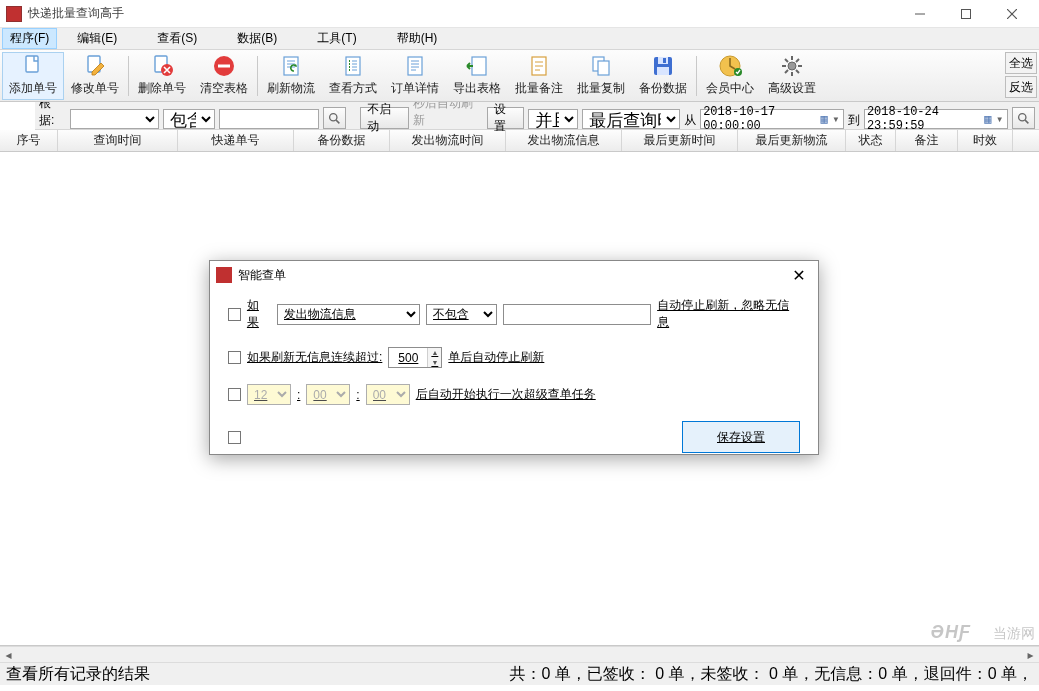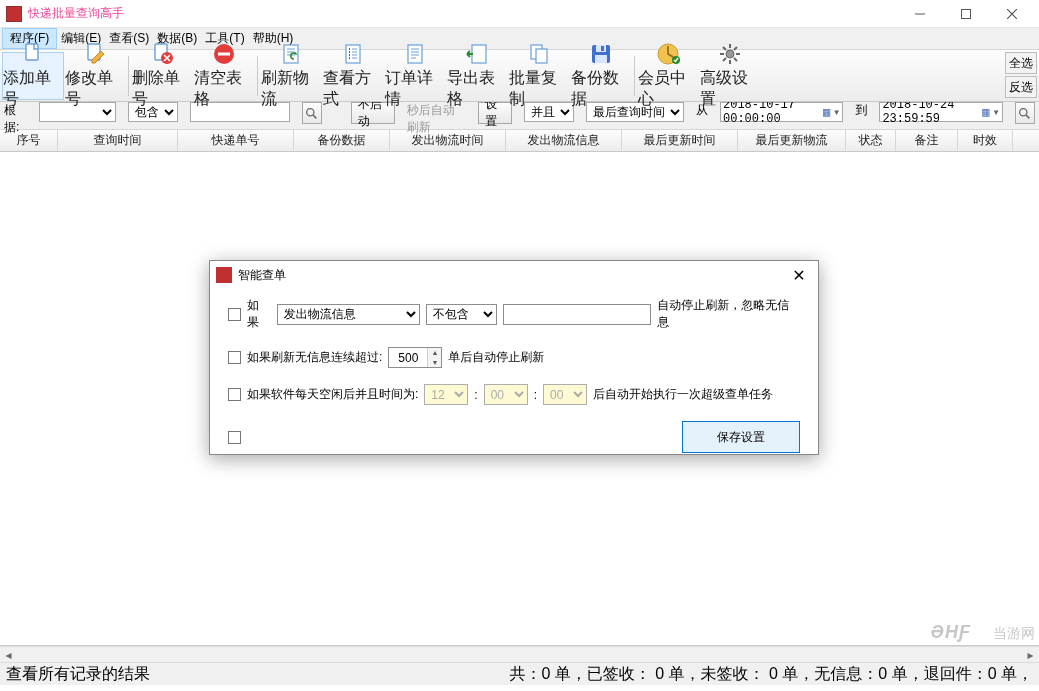--- a/index.html
+++ b/index.html
@@ -1,38 +1,38 @@
 <!DOCTYPE html>
 <html><head>
 <meta charset="utf-8">
 <style>
 * { box-sizing: border-box; margin: 0; padding: 0; }
 html, body { width: 1039px; height: 691px; font-family: "Microsoft YaHei", SimSun, Arial, sans-serif; font-size: 12px; background: #fff; overflow: hidden; }
 .titlebar { height: 28px; background: #fff; border-bottom: 1px solid #e5e5e5; display: flex; align-items: center; padding: 0 4px 0 6px; }
 .titlebar .app-icon { width: 16px; height: 16px; background: #c03030; border: 1px solid #903030; margin-right: 6px; display: inline-flex; align-items: center; justify-content: center; font-size: 9px; color: #fff; }
-.titlebar .title { color: #ec4899; flex: 0 0 auto; }
+.titlebar .title { color: #404040; flex: 0 0 auto; }
 .titlebar .spacer { flex: 1; }
 .winbtn { width: 46px; height: 28px; display: flex; align-items: center; justify-content: center; color: #555; }
 .winbtn svg { width: 10px; height: 10px; }
 
 .menubar { height: 22px; background: #f0f0f0; border-bottom: 1px solid #d6d6d6; display: flex; align-items: center; padding-left: 2px; }
-.menu-item { padding: 2px 4px; color: #000; }
+.menu-item { padding: 2px 20px; color: #000; }
 .menu-item.sel { background: #cce8ff; border: 1px solid #99d1ff; padding: 1px 7px; }
 
 .toolbar { height: 52px; background: linear-gradient(#fdfdfd,#ececec); border-bottom: 1px solid #c9c9c9; display: flex; align-items: center; padding: 2px 2px; position: relative; }
 .tool { width: 62px; height: 48px; display: flex; flex-direction: column; align-items: center; justify-content: center; gap: 2px; border: 1px solid transparent; }
 .tool.sel { background: #e6f2ff; border: 1px solid #aad1f0; }
 .tool .ticon { width: 24px; height: 24px; display: flex; align-items: center; justify-content: center; }
-.tool .tlabel { font-size: 16px; color: #222; }
+.tool .tlabel { font-size: 12px; color: #222; }
 .vsep { width: 1px; height: 40px; background: #c9c9c9; margin: 0 2px; }
 .side-stack { position: absolute; right: 2px; top: 2px; width: 32px; display: flex; flex-direction: column; gap: 2px; }
 .side-stack div { height: 22px; background: #f3f3f3; border: 1px solid #bdbdbd; font-size: 12px; display: flex; align-items: center; justify-content: center; }
 
-.filterbar { height: 28px; background: #f0f0f0; border-bottom: 1px solid #d6d6d6; display: flex; align-items: flex-start; padding: 0 4px; gap: 12px; }
-.filterbar select, .filterbar input { font-size: 12px; height: 20px; border: 1px solid #a8a8a8; background: #fff; padding: 0 2px; font-family: inherit; }
+.filterbar { height: 28px; background: #f0f0f0; border-bottom: 1px solid #d6d6d6; display: flex; align-items: flex-end; padding: 0 4px; gap: 4px; margin-left: 35px; }
+.filterbar select, .filterbar input { font-size: 17px; height: 20px; border: 1px solid #a8a8a8; background: #fff; padding: 0 2px; font-family: inherit; }
 .sq { width: 24px; height: 22px; background: linear-gradient(#fdfdfd,#e8e8e8); border: 1px solid #a8a8a8; display: flex; align-items: center; justify-content: center; }
 .btn { height: 22px; padding: 0 6px; background: linear-gradient(#fdfdfd,#e8e8e8); border: 1px solid #a8a8a8; display: flex; align-items: center; }
 .grey { color: #9a9a9a; }
 .date-in { width: 148px; font-family: "Courier New", monospace; display: inline-flex; align-items: center; border: 1px solid #a8a8a8; background: #fff; height: 20px; padding: 0 2px; }
 .date-in .cal { width: 14px; margin-left: auto; color: #5a7fb8; }
 .date-in .dd { width: 10px; color: #666; }
 
 .grid-header { height: 22px; background: linear-gradient(#fdfdfd,#ececec); border-bottom: 1px solid #c9c9c9; display: flex; }
 .gh { border-right: 1px solid #d6d6d6; display: flex; align-items: center; justify-content: center; font-size: 12px; color: #222; }
 .grid-body { position: relative; height: 494px; background: #fff; overflow: hidden; border-bottom: 1px solid #c9c9c9;}
@@ -44,21 +44,21 @@
 .statusbar .spacer { flex: 1; }
 
 .watermark { position: absolute; right: 4px; bottom: 2px; color: rgba(128,128,128,0.45); font-size: 14px; display: flex; align-items: baseline; gap: 22px; pointer-events: none; }
 .watermark .wm1 { font-weight: bold; font-style: italic; font-size: 18px; letter-spacing: 1px;}
 
 
 .dialog { position: absolute; left: 209px; top: 260px; width: 610px; height: 195px; background: #fff; border: 1px solid #888; box-shadow: 0 4px 18px rgba(0,0,0,0.35); z-index: 10; }
 .dlg-title { height: 28px; display: flex; align-items: center; padding: 0 6px; }
 .dlg-title .app-icon { width: 16px; height: 16px; background: #c03030; margin-right: 6px; }
 .dlg-close { margin-left: auto; width: 26px; height: 20px; display: flex; align-items: center; justify-content: center; font-size: 16px; }
-.dlg-body { padding: 8px 18px 12px 18px; display: flex; flex-direction: column; gap: 16px; }
+.dlg-body { padding: 8px 18px 12px 18px; display: flex; flex-direction: column; gap: 16px; text-decoration: underline; }
 .row { display: flex; align-items: center; gap: 6px; font-size: 12px; }
 .cb { width: 13px; height: 13px; border: 1px solid #767676; background: #fff; }
 .dlg-body select, .dlg-body input.tx { height: 21px; border: 1px solid #8d8d8d; background: #fff; font-size: 12px; padding: 0 2px; font-family: inherit;}
 .dlg-body select:disabled, .spin input:disabled { background: #fef9c3; color: #888; }
 .spin { display: inline-flex; border: 1px solid #8d8d8d; height: 21px; }
 .spin input { border: none; width: 38px; text-align: center; font-size: 12px; }
 .spin .sp { width: 14px; display: flex; flex-direction: column; border-left: 1px solid #cfcfcf;}
 .spin .sp div { flex:1; font-size:7px; display:flex; align-items:center; justify-content:center; color:#555; background:#f4f4f4;}
 .save-btn { margin-left: auto; width: 118px; height: 32px; border: 1px solid #0078d7; background: #e5f1fb; display: flex; align-items: center; justify-content: center; font-size: 12px; }
 </style>
@@ -172,20 +172,31 @@
       <span class="tlabel">订单详情</span>
     </div>
     <div class="tool">
       <span class="ticon">
         <svg width="24" height="24" viewBox="0 0 24 24">
           <rect x="7" y="3" width="14" height="18" fill="#fff" stroke="#6aa0d8" stroke-width="1.2"></rect>
           <path d="M8 12H2m0 0l3-3m-3 3l3 3" fill="none" stroke="#2a8a2a" stroke-width="1.8"></path>
         </svg>
       </span>
       <span class="tlabel">导出表格</span>
+    </div>
+    <div class="tool">
+      <span class="ticon">
+        <svg width="24" height="24" viewBox="0 0 24 24">
+          <rect x="5" y="3" width="14" height="18" fill="#fff" stroke="#d8a03e" stroke-width="1.2"></rect>
+          <line x1="8" y1="8" x2="16" y2="8" stroke="#d8a03e"></line>
+          <line x1="8" y1="12" x2="16" y2="12" stroke="#d8a03e"></line>
+          <line x1="8" y1="16" x2="13" y2="16" stroke="#d8a03e"></line>
+        </svg>
+      </span>
+      <span class="tlabel">批量备注</span>
     </div>
     <div class="tool">
       <span class="ticon">
         <svg width="24" height="24" viewBox="0 0 24 24">
           <rect x="4" y="3" width="11" height="14" fill="#fff" stroke="#6aa0d8" stroke-width="1.2"></rect>
           <rect x="9" y="7" width="11" height="14" fill="#fff" stroke="#6aa0d8" stroke-width="1.2"></rect>
         </svg>
       </span>
       <span class="tlabel">批量复制</span>
     </div>
@@ -332,21 +343,20 @@
           <input value="500" style="">
           <span class="sp">
             <div>▲</div>
             <div>▼</div>
           </span>
         </span>
       <span>单后自动停止刷新</span>
     </div>
     <div class="row">
       <span class="cb"></span>
-      <span>如果软件每天空闲后并且时间为:</span>
       <select disabled="" style="width:44px"><option>12</option></select>
       <span>:</span>
       <select disabled="" style="width:44px"><option>00</option></select>
       <span>:</span>
       <select disabled="" style="width:44px"><option>00</option></select>
       <span>后自动开始执行一次超级查单任务</span>
     </div>
     <div class="row">
       <span class="cb"></span>
       <div class="save-btn">

